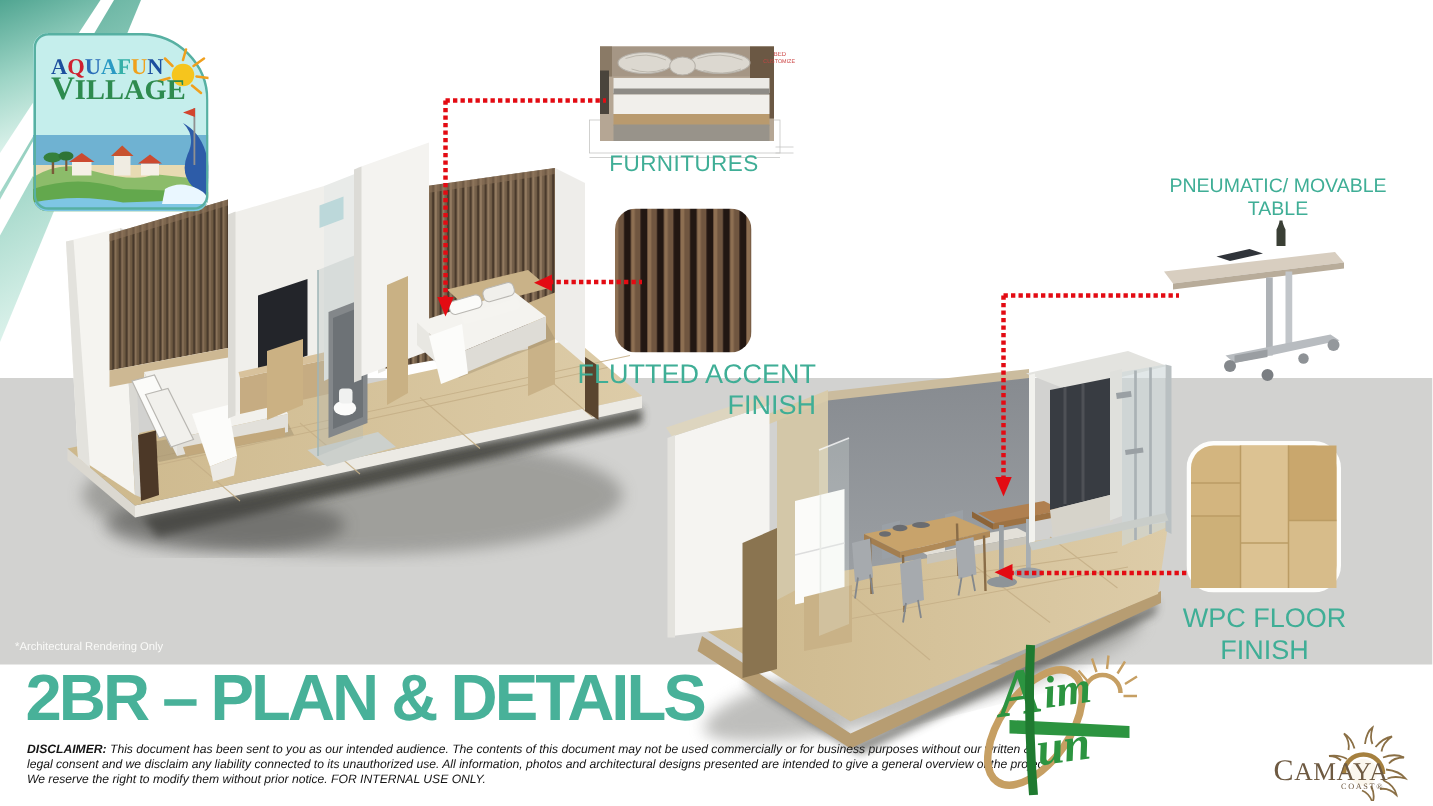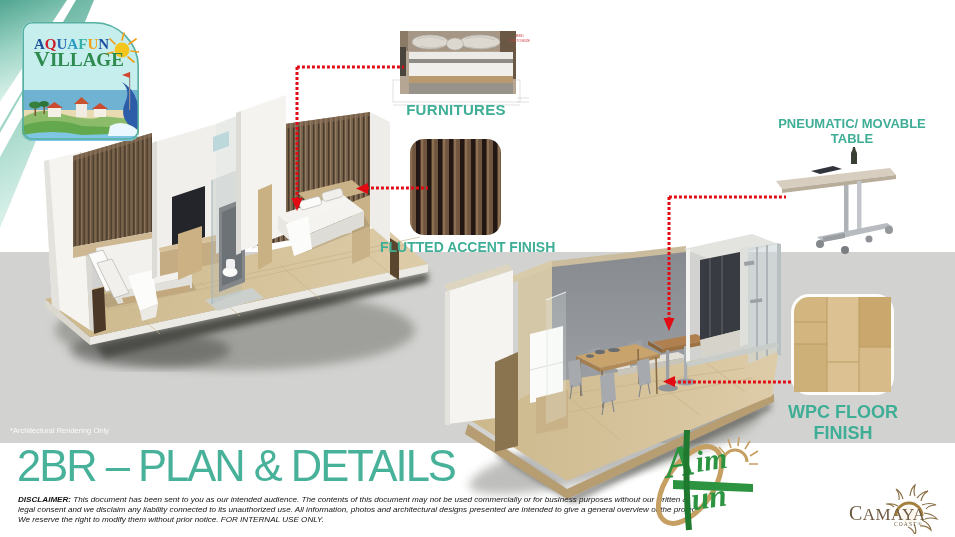--- a/index.html
+++ b/index.html
@@ -1,17 +1,17 @@
 <!DOCTYPE html>
 <html><head><meta charset="utf-8">
 <style>
 html,body{margin:0;padding:0}
 body{width:955px;height:537px;position:relative;overflow:hidden;background:#fff;font-family:"Liberation Sans",sans-serif}
 .abs{position:absolute}
-.teal{color:#3fae96;font-weight:bold}
+.teal{color:#3fae96;font-weight:normal}
 </style></head>
 <body>
 
 <div class="abs" style="left:0;top:252px;width:955px;height:191px;background:#d2d2d0"></div>
 
 <svg class="abs" style="left:0;top:0" width="955" height="537" viewBox="0 0 955 537">
 <defs>
 <linearGradient id="wedge" x1="0" y1="0" x2="0.25" y2="1">
 <stop offset="0" stop-color="#50a591"></stop>
         <stop offset="0.5" stop-color="#9ed5c6"></stop>
@@ -369,21 +369,21 @@
 <rect x="0" y="0" width="91" height="96" rx="14" fill="url(#fl)"></rect>
 <defs>
       <pattern id="fl" width="11" height="12" patternUnits="userSpaceOnUse">
 <rect width="11" height="12" fill="#705640"></rect>
 <rect x="0" width="2.2" height="12" fill="#8d6f52"></rect>
 <rect x="6" width="4.4" height="12" fill="#221712"></rect>
 </pattern>
     </defs>
 </svg>
 
-<div class="abs teal" style="left:380px;top:239px;width:180px;text-align:left;font-size:14px">FLUTTED ACCENT FINISH</div>
+<div class="abs teal" style="left:364px;top:239px;width:180px;text-align:right;font-size:18px">FLUTTED ACCENT FINISH</div>
 
 <div class="abs teal" style="left:772px;top:116px;width:160px;text-align:center;font-size:13px;line-height:15px">PNEUMATIC/ MOVABLE<br>TABLE</div>
 
 <svg class="abs" style="left:765px;top:145px" width="145" height="112" viewBox="0 0 145 112">
 
 <path d="M86,8 q2,-4 2,-6 l2,0 q0,2 2,6 l0,11 l-6,0 z" fill="#3a3f35"></path>
 
 <polygon points="11,36 125,23 131,30 17,44" fill="#d8cec0"></polygon>
 <polygon points="17,44 131,30 131,34 17,48" fill="#b8ac9a"></polygon>
 
@@ -480,15 +480,15 @@
 </g>
 <path d="M56,54 a13,13 0 0 1 26,0" stroke="#a5803f" stroke-width="3" fill="none"></path>
 <circle cx="69" cy="53" r="9" fill="#fbf7ee"></circle>
 
 <text x="9" y="58" font-family="Liberation Serif, serif" font-size="17" fill="#6e5a42" letter-spacing="0.4"><tspan font-size="20">C</tspan>AMAYA</text>
 <text x="54" y="64" font-family="Liberation Serif, serif" font-size="5.5" fill="#6e5a42" letter-spacing="1.1">COAST®</text>
 </svg>
 
 <div class="abs" style="left:10px;top:426px;font-size:7.5px;color:#fafaf8">*Architectural Rendering Only</div>
 
-<div class="abs" style="left:17px;top:445px;font-size:43.5px;line-height:43.5px;font-weight:normal;color:#48b199;letter-spacing:-2px">2BR – PLAN &amp; DETAILS</div>
+<div class="abs" style="left:17px;top:445px;font-size:43.5px;line-height:43.5px;font-weight:bold;color:#48b199;letter-spacing:-2px">2BR – PLAN &amp; DETAILS</div>
 
 <div class="abs" style="left:18px;top:495px;width:700px;font-size:8.1px;font-style:italic;color:#141414;line-height:10px"><b><i>DISCLAIMER:</i></b> This document has been sent to you as our intended audience. The contents of this document may not be used commercially or for business purposes without our written &amp;<br>legal consent and we disclaim any liability connected to its unauthorized use. All information, photos and architectural designs presented are intended to give a general overview of the project.<br>We reserve the right to modify them without prior notice. FOR INTERNAL USE ONLY.</div>
 
 </body></html>

